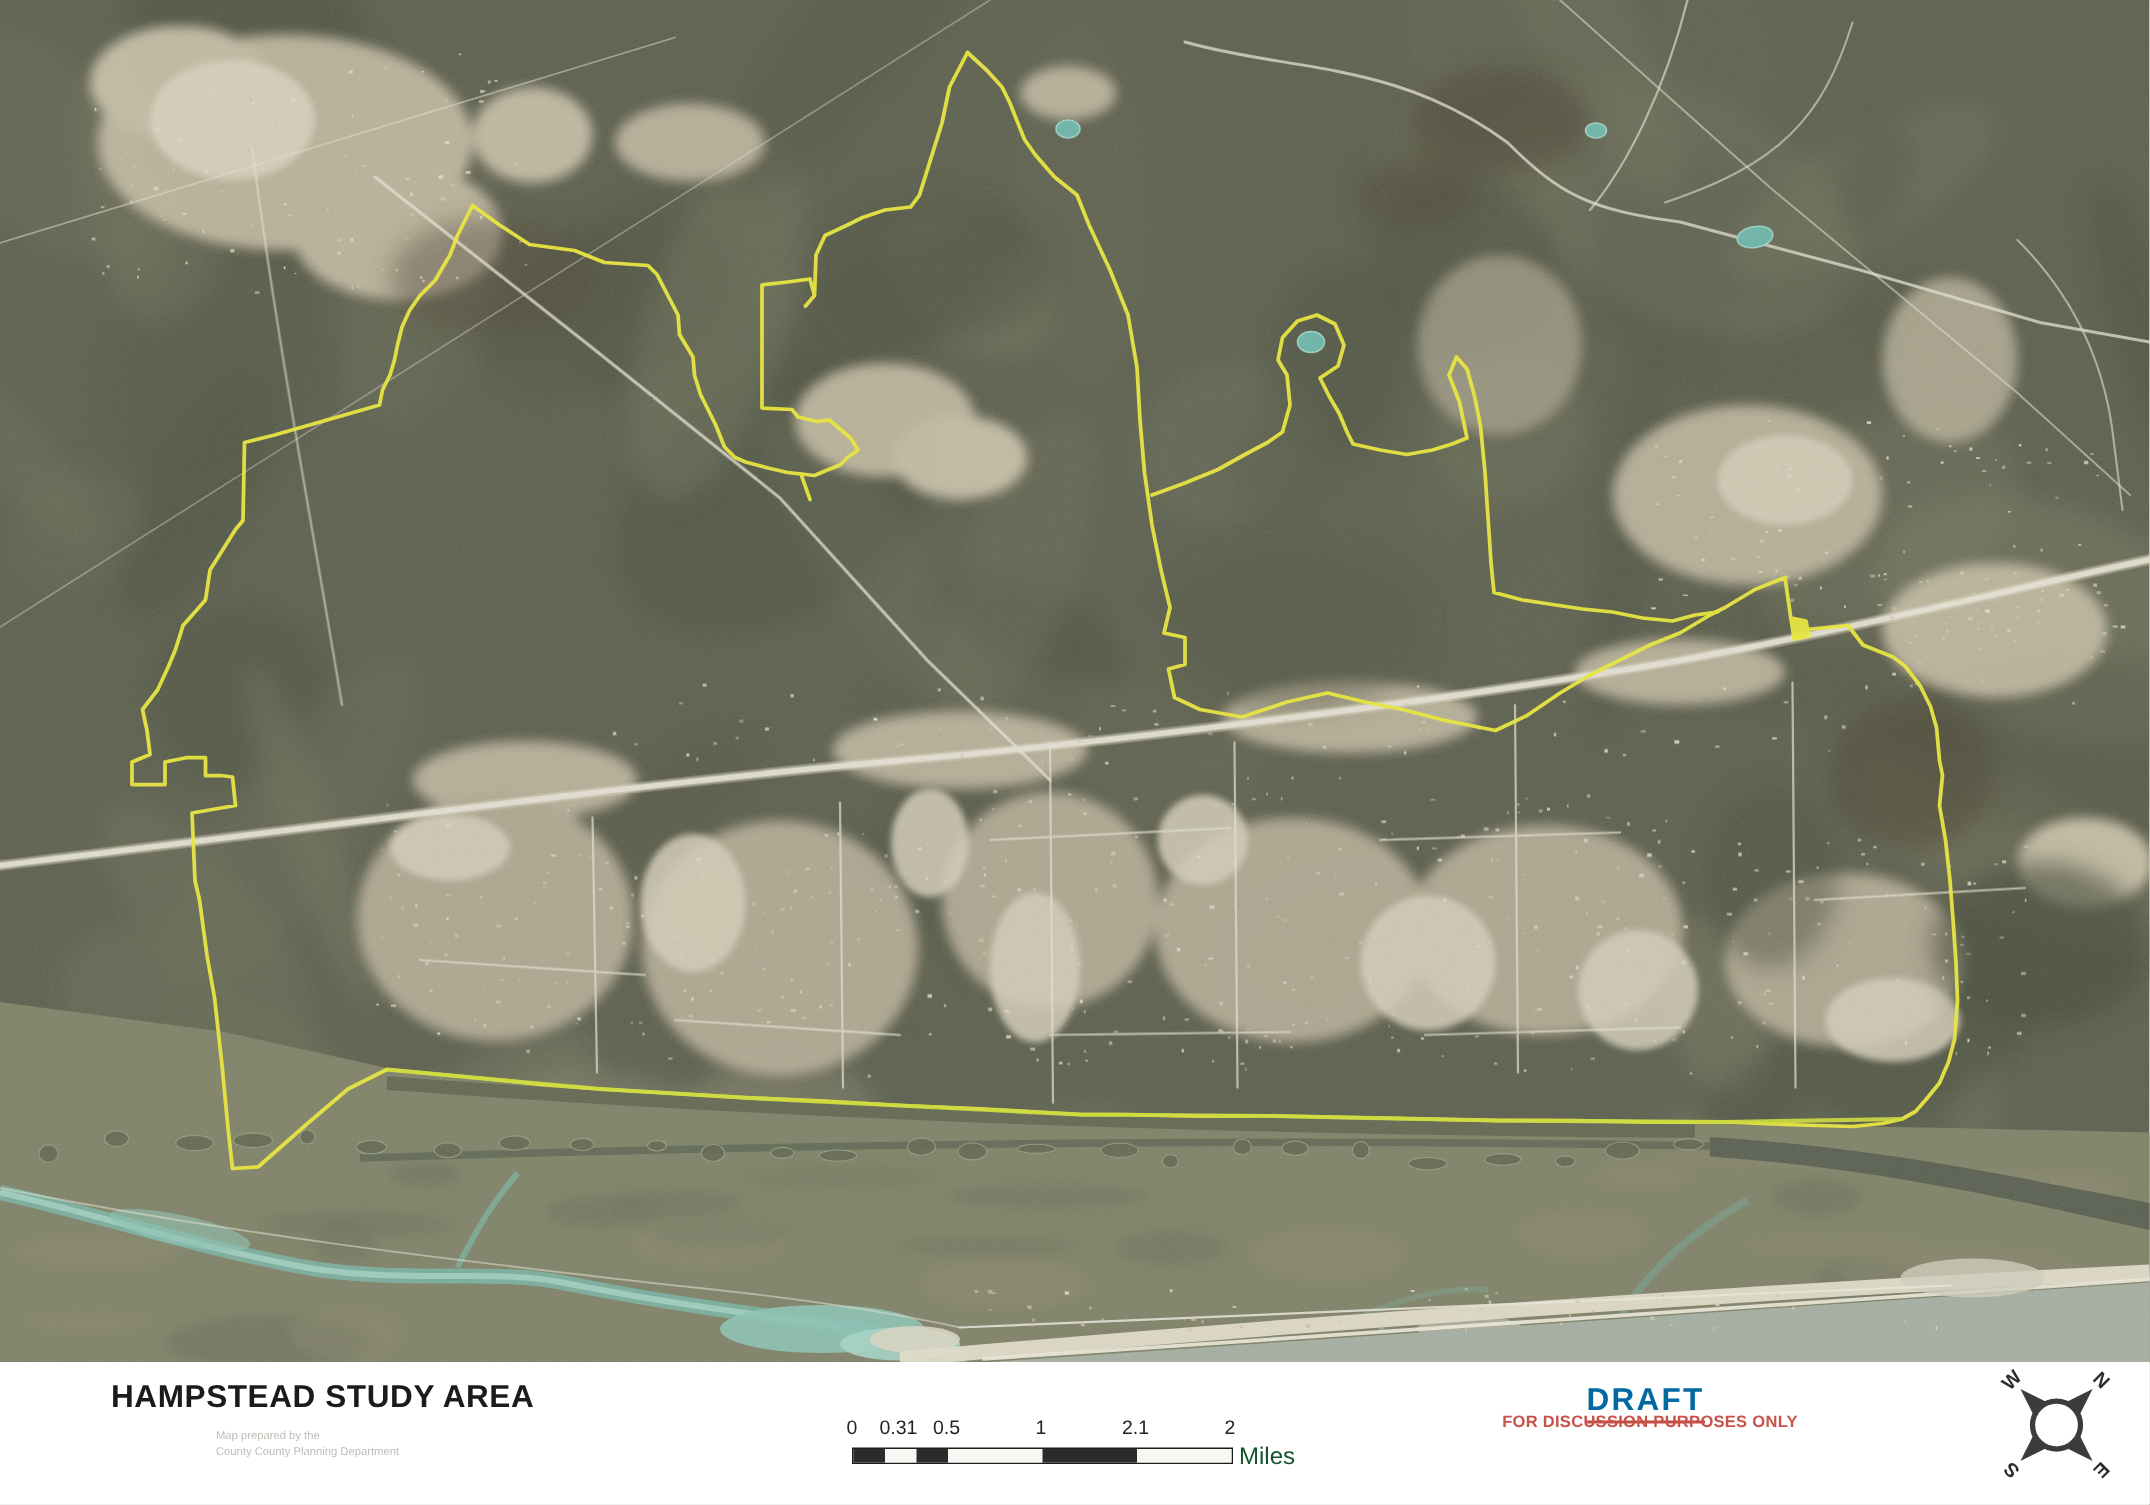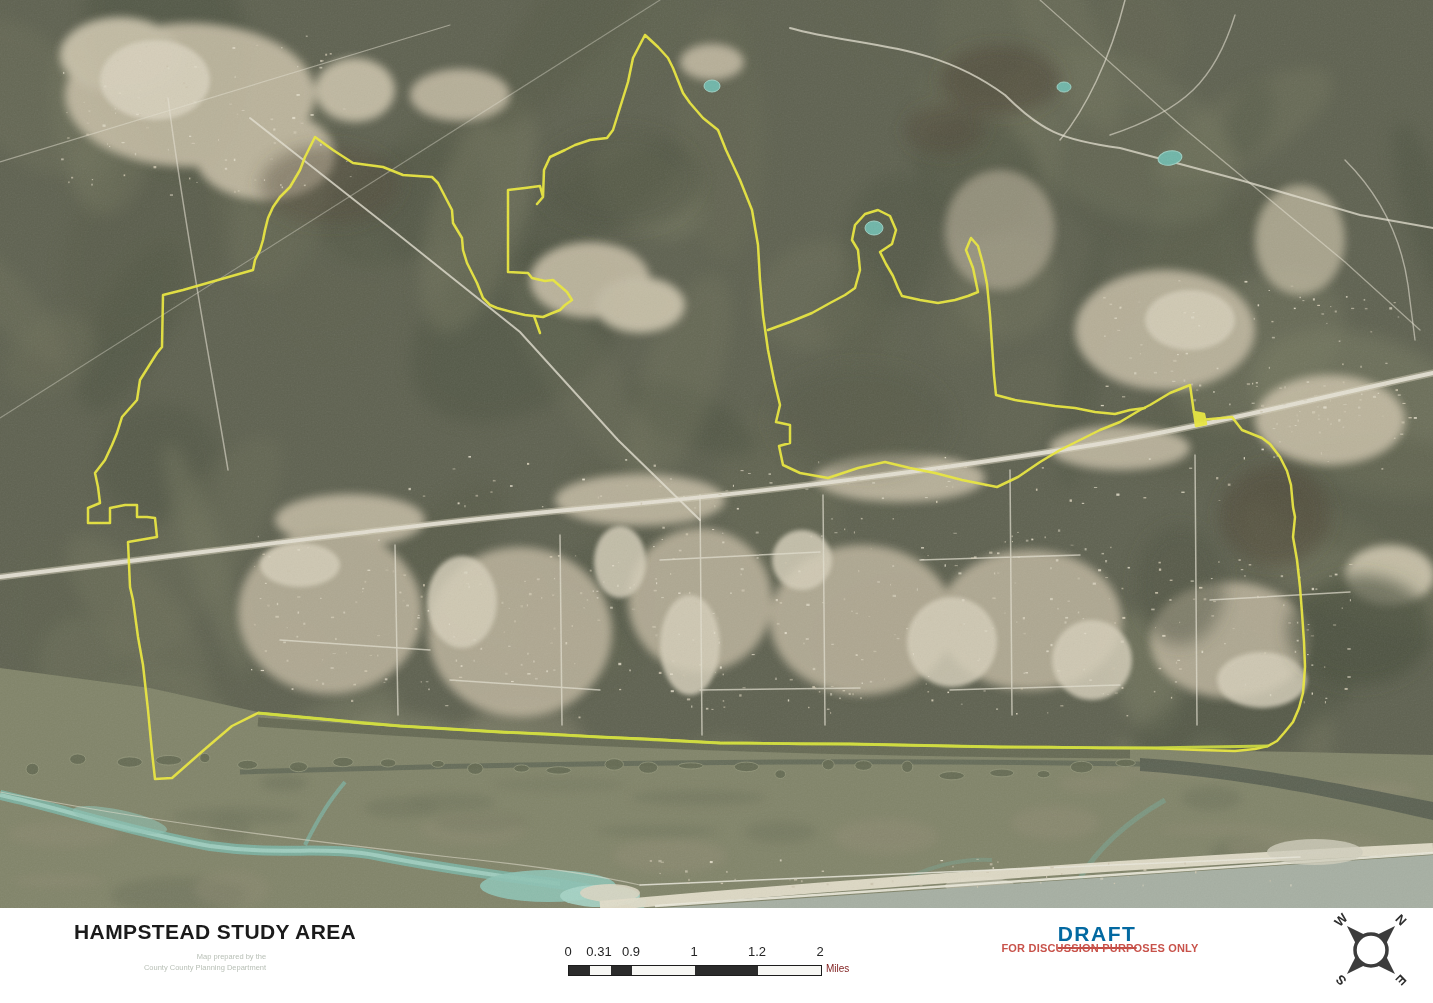--- a/index.html
+++ b/index.html
@@ -4,29 +4,29 @@
 <style>
   html,body{margin:0;padding:0;background:#ffffff;}
   .page{position:relative;width:1433px;height:1003px;background:#fff;overflow:hidden;
         font-family:"Liberation Sans", sans-serif;}
   .map-wrap{position:absolute;left:0;top:0;width:1433px;height:908px;overflow:hidden;
             background:#5e6150;border-bottom:1px solid #9a9a92;}
   .footer{position:absolute;left:0;top:908px;width:1433px;height:95px;background:#fff;}
   .map-title{position:absolute;left:74px;top:12px;font-size:21px;font-weight:bold;
              color:#1b1b1b;letter-spacing:.4px;white-space:nowrap;}
   .attribution{position:absolute;left:205px;top:44px;transform:translateX(-50%);
-               text-align:right;font-size:7.5px;line-height:1.4;color:#b9c0b7;white-space:nowrap;}
+               text-align:left;font-size:7.5px;line-height:1.4;color:#b9c0b7;white-space:nowrap;}
   .scalebar{position:absolute;left:558px;top:36px;width:310px;height:42px;}
   .sb-label{position:absolute;top:0;transform:translateX(-50%);font-size:13px;color:#242424;}
   .sb-bar{position:absolute;left:10px;top:21px;width:252px;height:9px;border:1px solid #1c1c1c;
           display:flex;background:#fff;}
   .sb-seg{height:100%;}
   .sb-dark{background:#2b2b2b;}
   .sb-white{background:#f7f7f4;}
-  .sb-unit{position:absolute;left:268px;top:19px;font-size:10px;color:#7f1d1d;}
+  .sb-unit{position:absolute;left:268px;top:19px;font-size:16px;color:#14532d;}
   .draft{position:absolute;left:1097px;top:14px;transform:translateX(-50%);
          font-size:21px;font-weight:bold;letter-spacing:1.5px;color:#0369a1;
          border-bottom:2px solid #c24c44;padding-bottom:1px;}
   .draft-note{position:absolute;left:1100px;top:34px;transform:translateX(-50%);
               font-size:11px;font-weight:bold;color:#c8524a;white-space:nowrap;letter-spacing:.2px;}
   .compass{position:absolute;left:1316px;top:-6px;}
   svg text{font-family:"Liberation Sans", sans-serif;}
 </style>
 </head>
 <body>
@@ -1107,23 +1107,23 @@
     <div class="map-title">HAMPSTEAD STUDY AREA</div>
 
     <div class="attribution">
       <div>Map prepared by the</div>
       <div>County County Planning Department</div>
     </div>
 
     <div class="scalebar">
       <span class="sb-label" style="left:10px">0</span>
       <span class="sb-label" style="left:41px">0.31</span>
-      <span class="sb-label" style="left:73px">0.9</span>
+      <span class="sb-label" style="left:73px">0.5</span>
       <span class="sb-label" style="left:136px">1</span>
-      <span class="sb-label" style="left:199px">1.2</span>
+      <span class="sb-label" style="left:199px">2.1</span>
       <span class="sb-label" style="left:262px">2</span>
       <div class="sb-bar">
         <div class="sb-seg sb-dark" style="width:21px"></div>
         <div class="sb-seg sb-white" style="width:21px"></div>
         <div class="sb-seg sb-dark" style="width:21px"></div>
         <div class="sb-seg sb-white" style="width:63px"></div>
         <div class="sb-seg sb-dark" style="width:63px"></div>
         <div class="sb-seg sb-white" style="width:63px"></div>
       </div>
       <span class="sb-unit">Miles</span>

